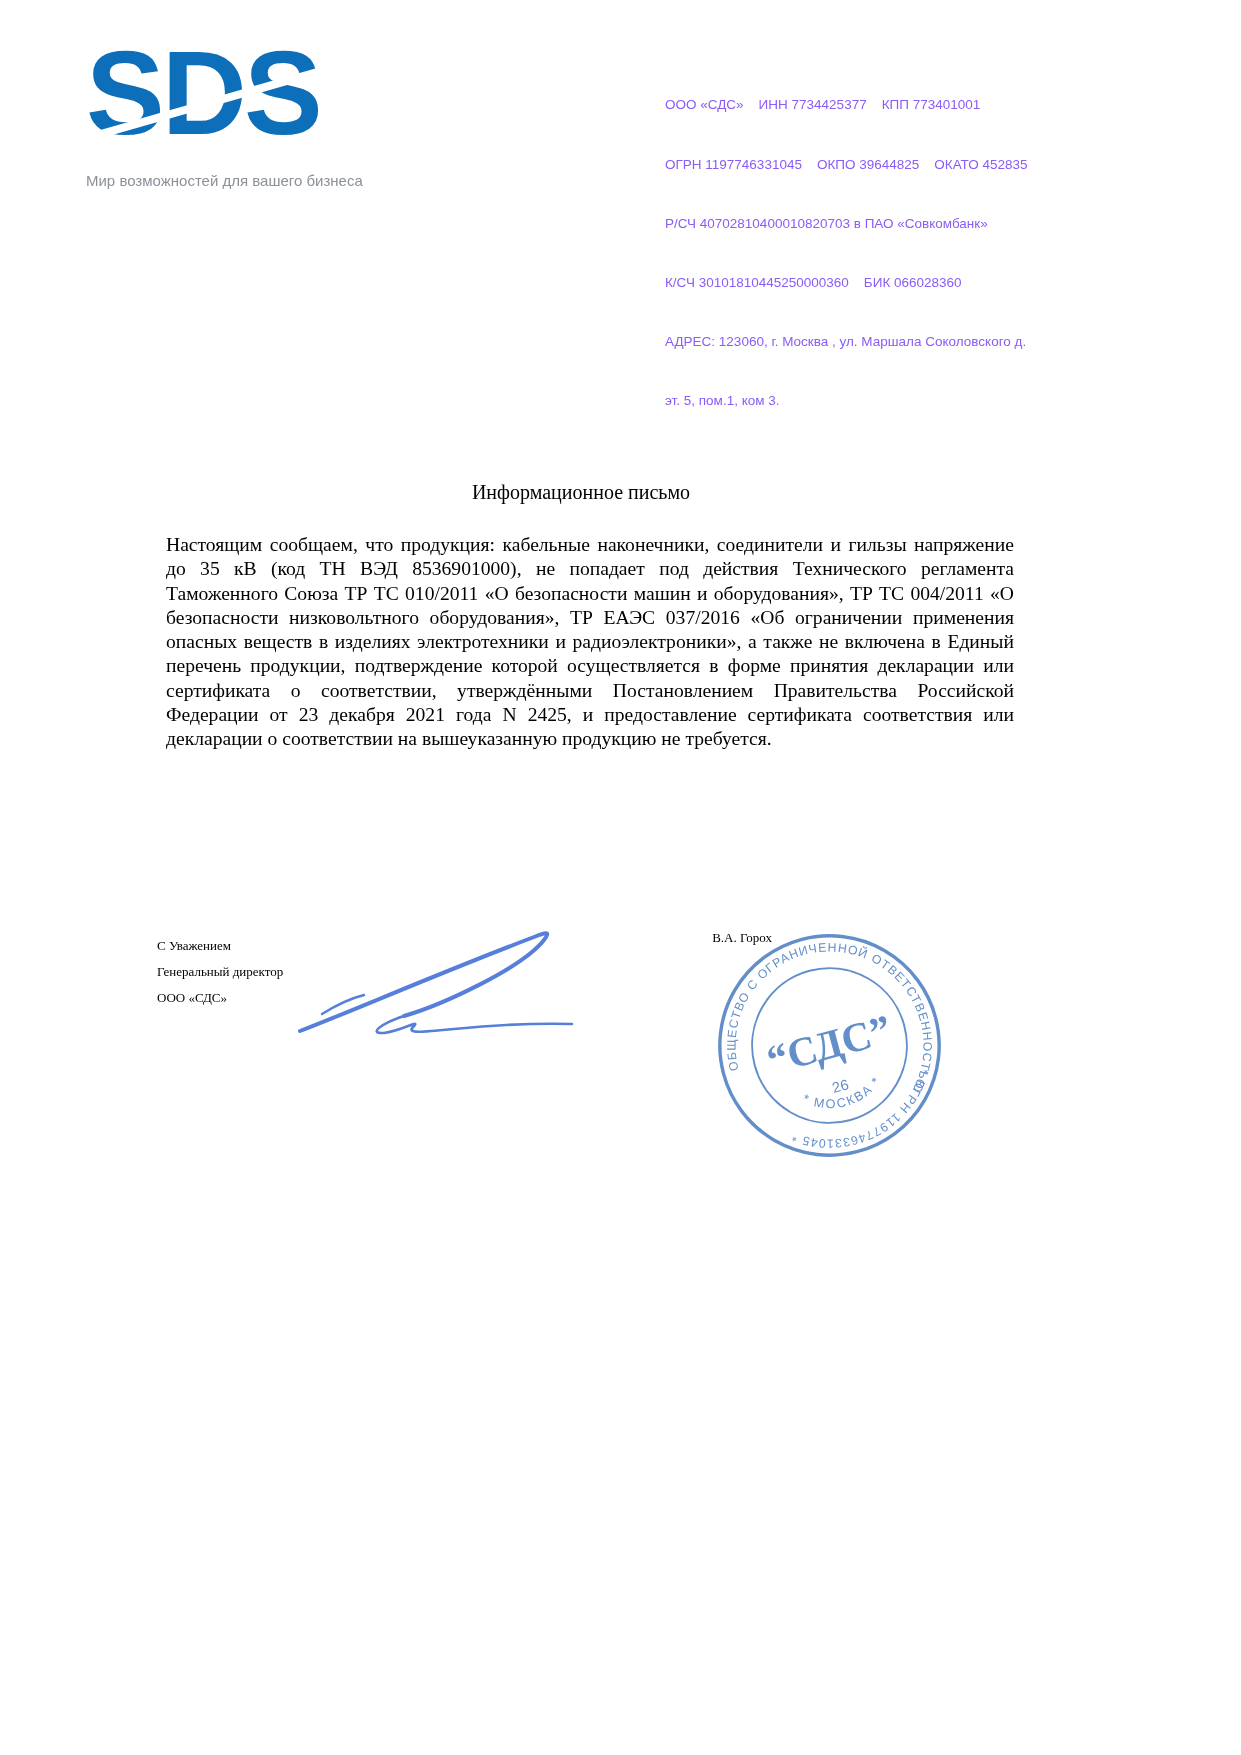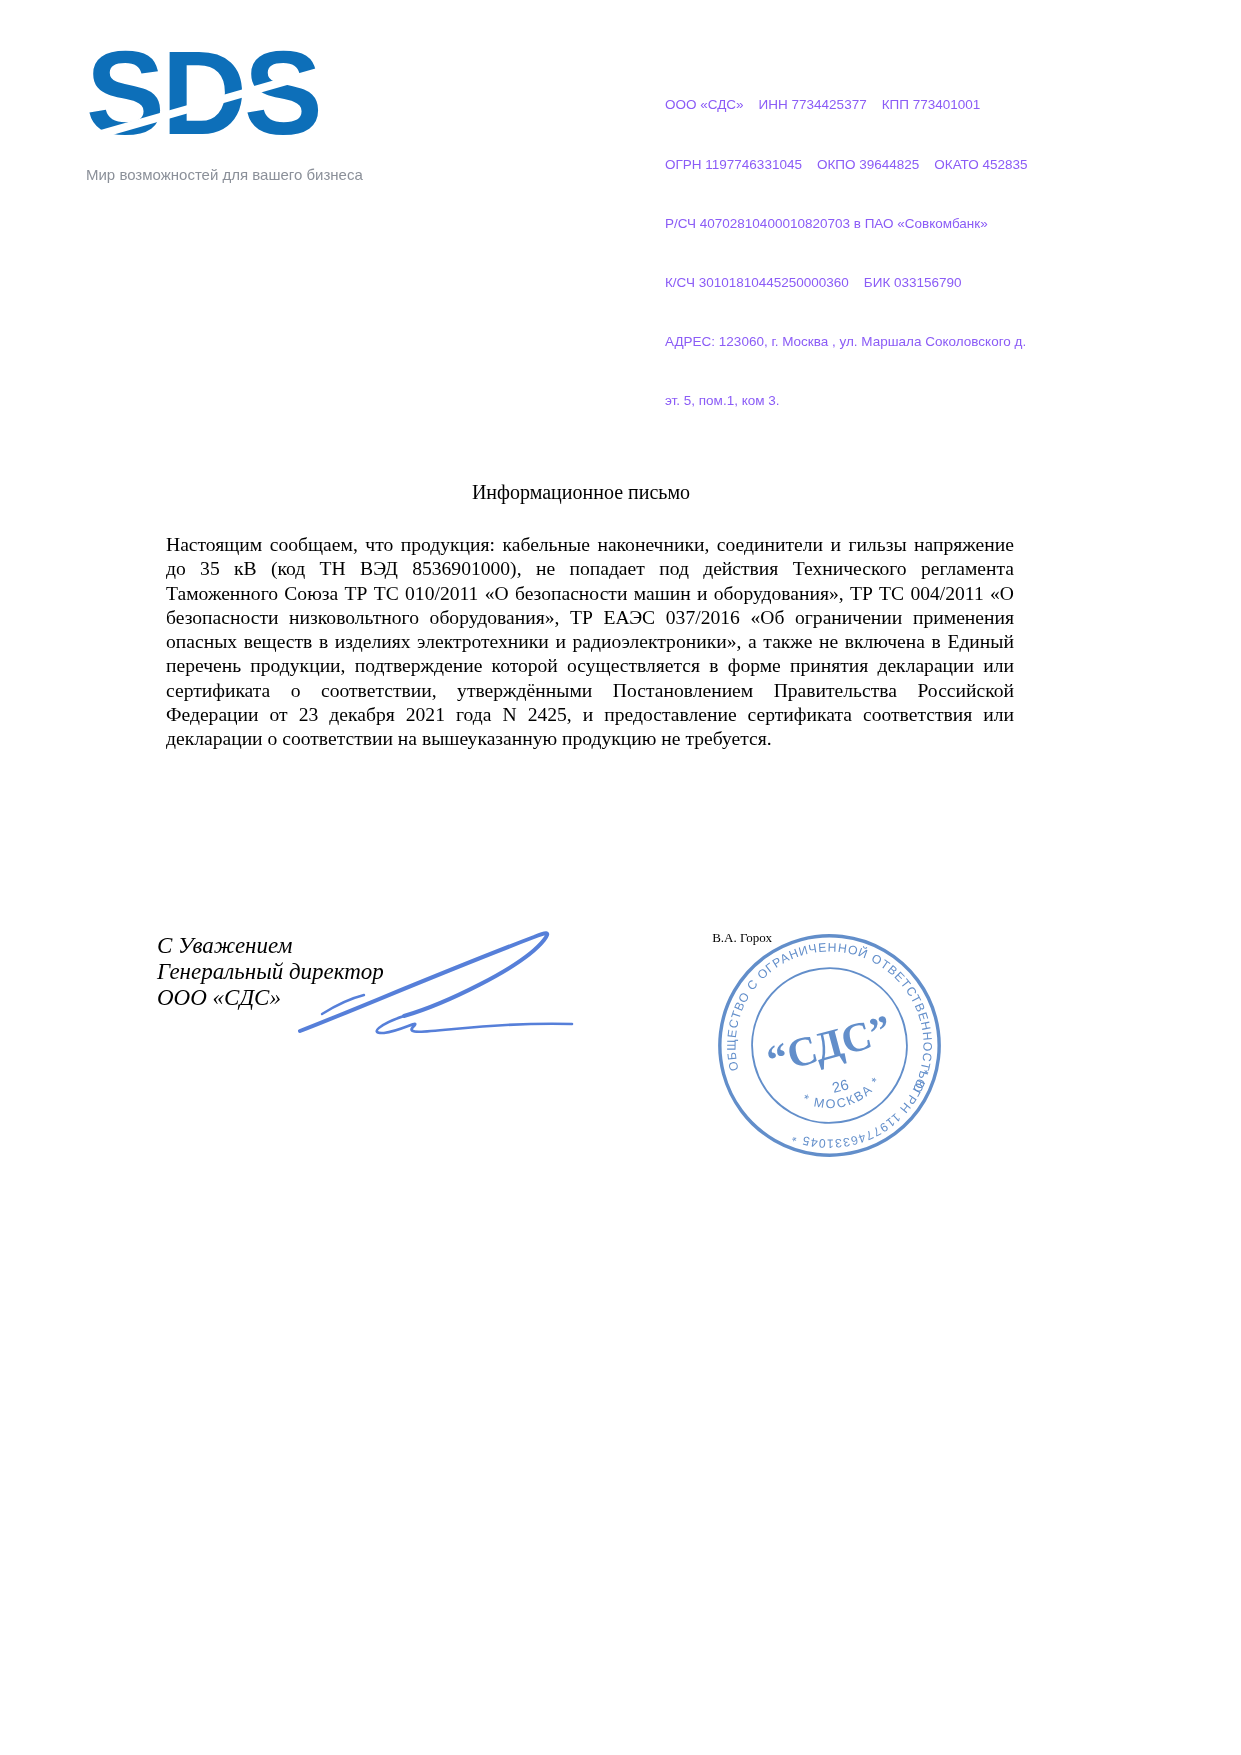--- a/index.html
+++ b/index.html
@@ -25,21 +25,21 @@
     position: relative;
   }
   .logo-stripe {
     position: absolute;
     left: -8px; top: 64px;
     width: 270px; height: 8px;
     background: #ffffff;
     transform: rotate(-16deg);
   }
   .tagline {
-    margin-top: 14px;
+    margin-top: 20px;
     font-family: "Liberation Sans", sans-serif;
     font-size: 15px;
     color: #8b9099;
   }
 
   .company-details {
     position: absolute;
     left: 665px; top: 56px;
     font-family: "Liberation Sans", sans-serif;
     font-size: 13.5px;
@@ -74,23 +74,22 @@
     font-size: 19.6px;
     line-height: 24.3px;
     text-align: justify;
   }
   .body-text p { margin: 0; }
 
   
   .sign-block {
     position: absolute;
     left: 157px; top: 933px;
-    font-size: 23px;
+    font-size: 13px;
     line-height: 26px;
-    font-style: italic;
   }
   .sign-name {
     position: absolute;
     right: 256px; top: 930px;
     font-size: 13px;
   }
 
   .signature-svg {
     position: absolute;
     left: 292px; top: 915px;
@@ -112,21 +111,21 @@
   <div class="logo">
     <div class="logo-text">SDS</div>
     <div class="logo-stripe"></div>
     <div class="tagline">Мир возможностей для вашего бизнеса</div>
   </div>
 
   <div class="company-details">
     <div>ООО «СДС»    ИНН 7734425377    КПП 773401001</div>
     <div>ОГРН 1197746331045    ОКПО 39644825    ОКАТО 45283587000</div>
     <div>Р/СЧ 40702810400010820703 в ПАО «Совкомбанк»</div>
-    <div>К/СЧ 30101810445250000360    БИК 033156790</div>
+    <div>К/СЧ 30101810445250000360    БИК 066028360</div>
     <div>АДРЕС: 123060, г. Москва , ул. Маршала Соколовского д. 3,</div>
     <div>эт. 5, пом.1, ком 3.</div>
   </div>
 
 
   <div class="doc-title">Информационное письмо</div>
 
   <div class="body-text">
     <p>Настоящим сообщаем, что продукция: кабельные наконечники, соединители и гильзы напряжение до 35 кВ (код ТН ВЭД 8536901000), не попадает под действия Технического регламента Таможенного Союза ТР ТС 010/2011 «О безопасности машин и оборудования», ТР ТС 004/2011 «О безопасности низковольтного оборудования», ТР ЕАЭС 037/2016 «Об ограничении применения опасных веществ в изделиях электротехники и радиоэлектроники», а также не включена в Единый перечень продукции, подтверждение которой осуществляется в форме принятия декларации или сертификата о соответствии, утверждёнными Постановлением Правительства Российской Федерации от 23 декабря 2021 года N 2425, и предоставление сертификата соответствия или декларации о соответствии на вышеуказанную продукцию не требуется.</p>
   </div>

